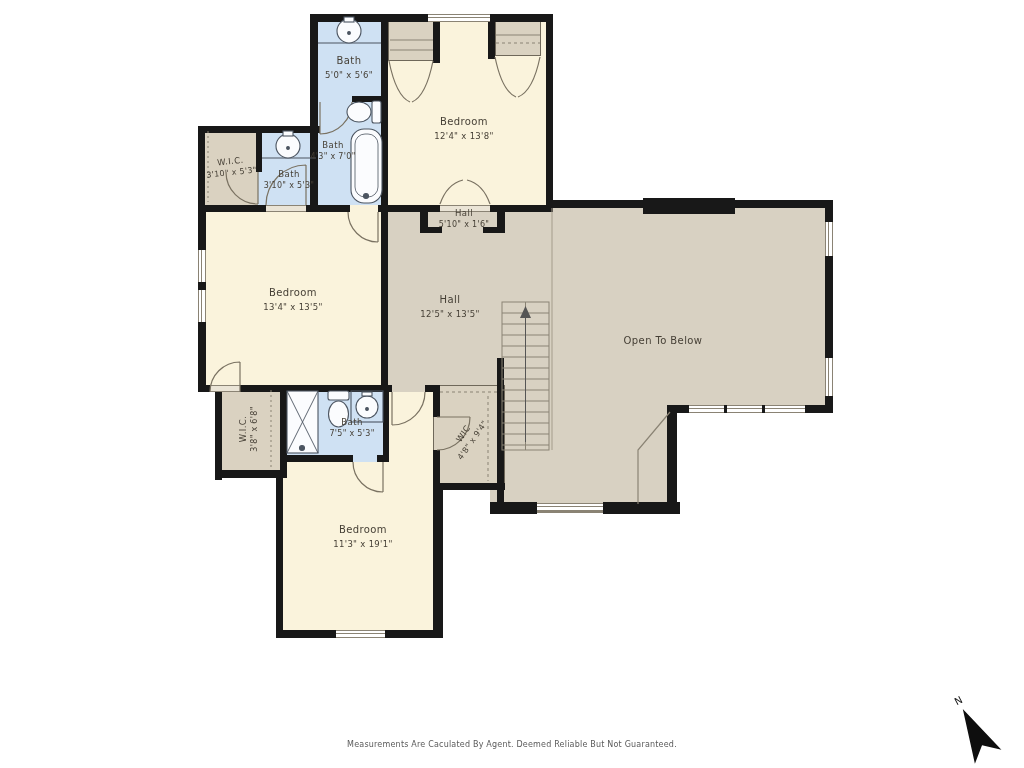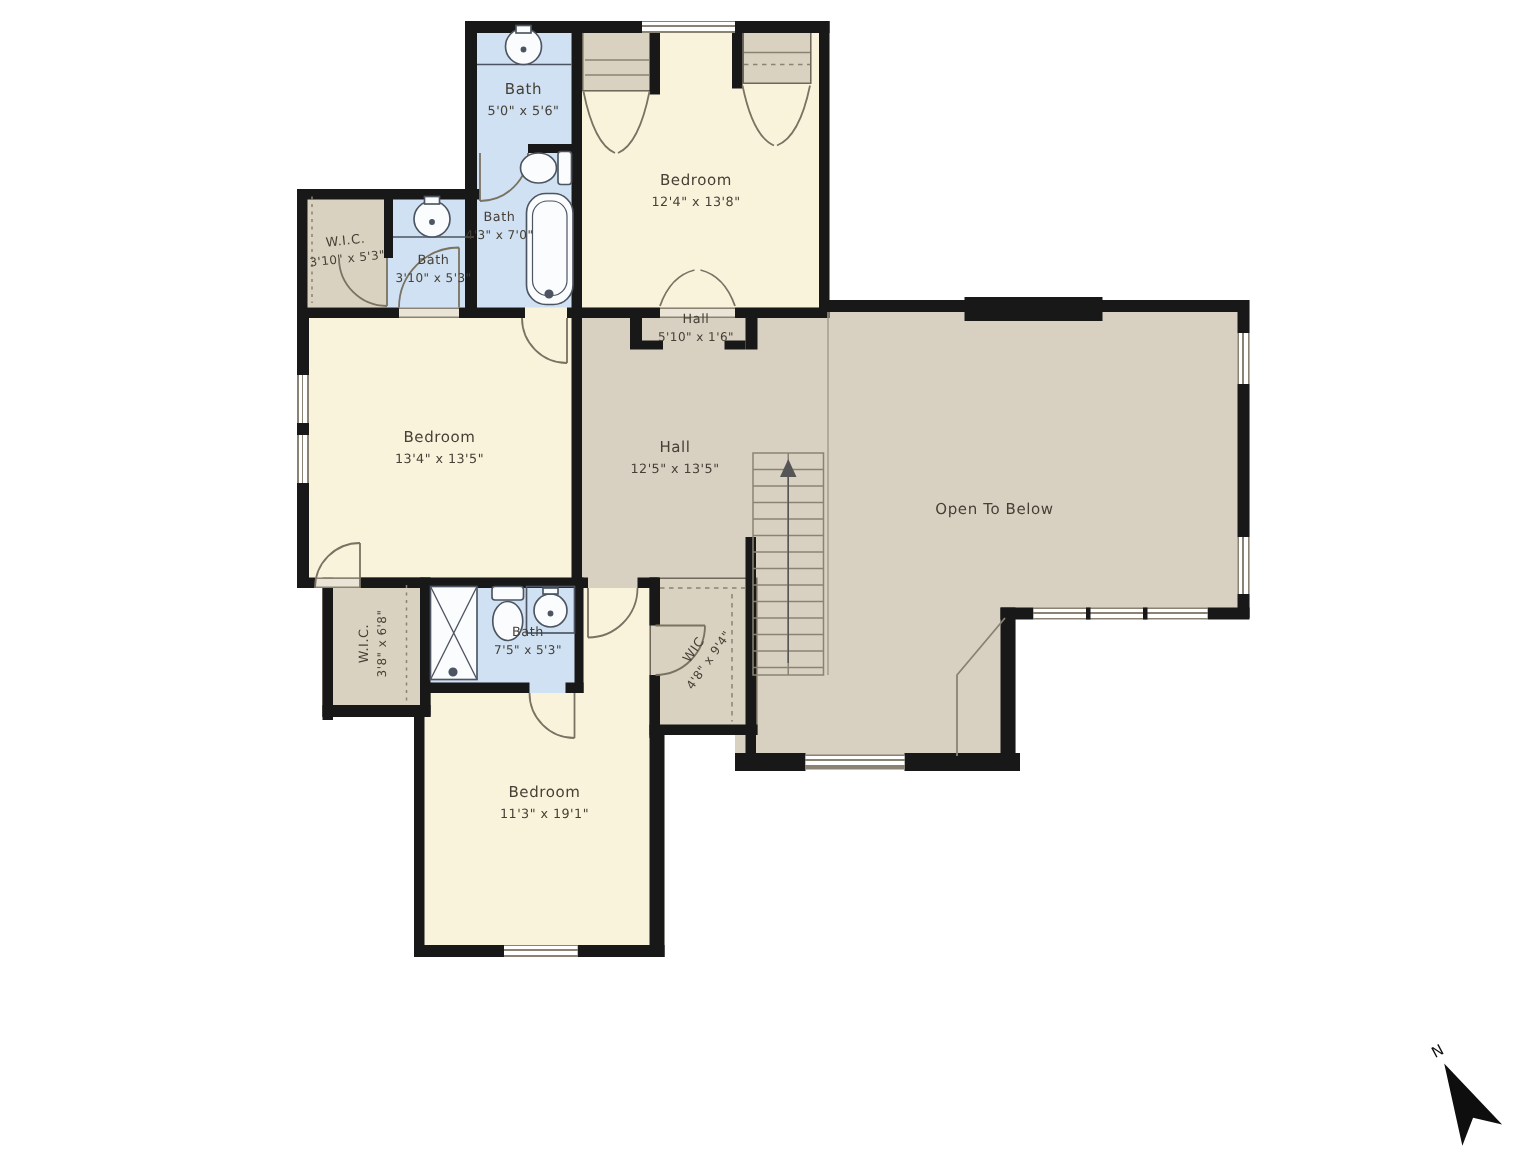--- a/index.html
+++ b/index.html
@@ -243,13 +243,14 @@
   </div>
   <div class="label small diag" style="left:468px;top:437px">
     <div class="rname">WIC</div>
     <div class="rdims">4'8" x 9'4"</div>
   </div>
   <div class="label" style="left:363px;top:536px">
     <div class="rname">Bedroom</div>
     <div class="rdims">11'3" x 19'1"</div>
   </div>
 
+  <div class="footer">Measurements Are Caculated By Agent. Deemed Reliable But Not Guaranteed.</div>
 </div>
 
 </body></html>

